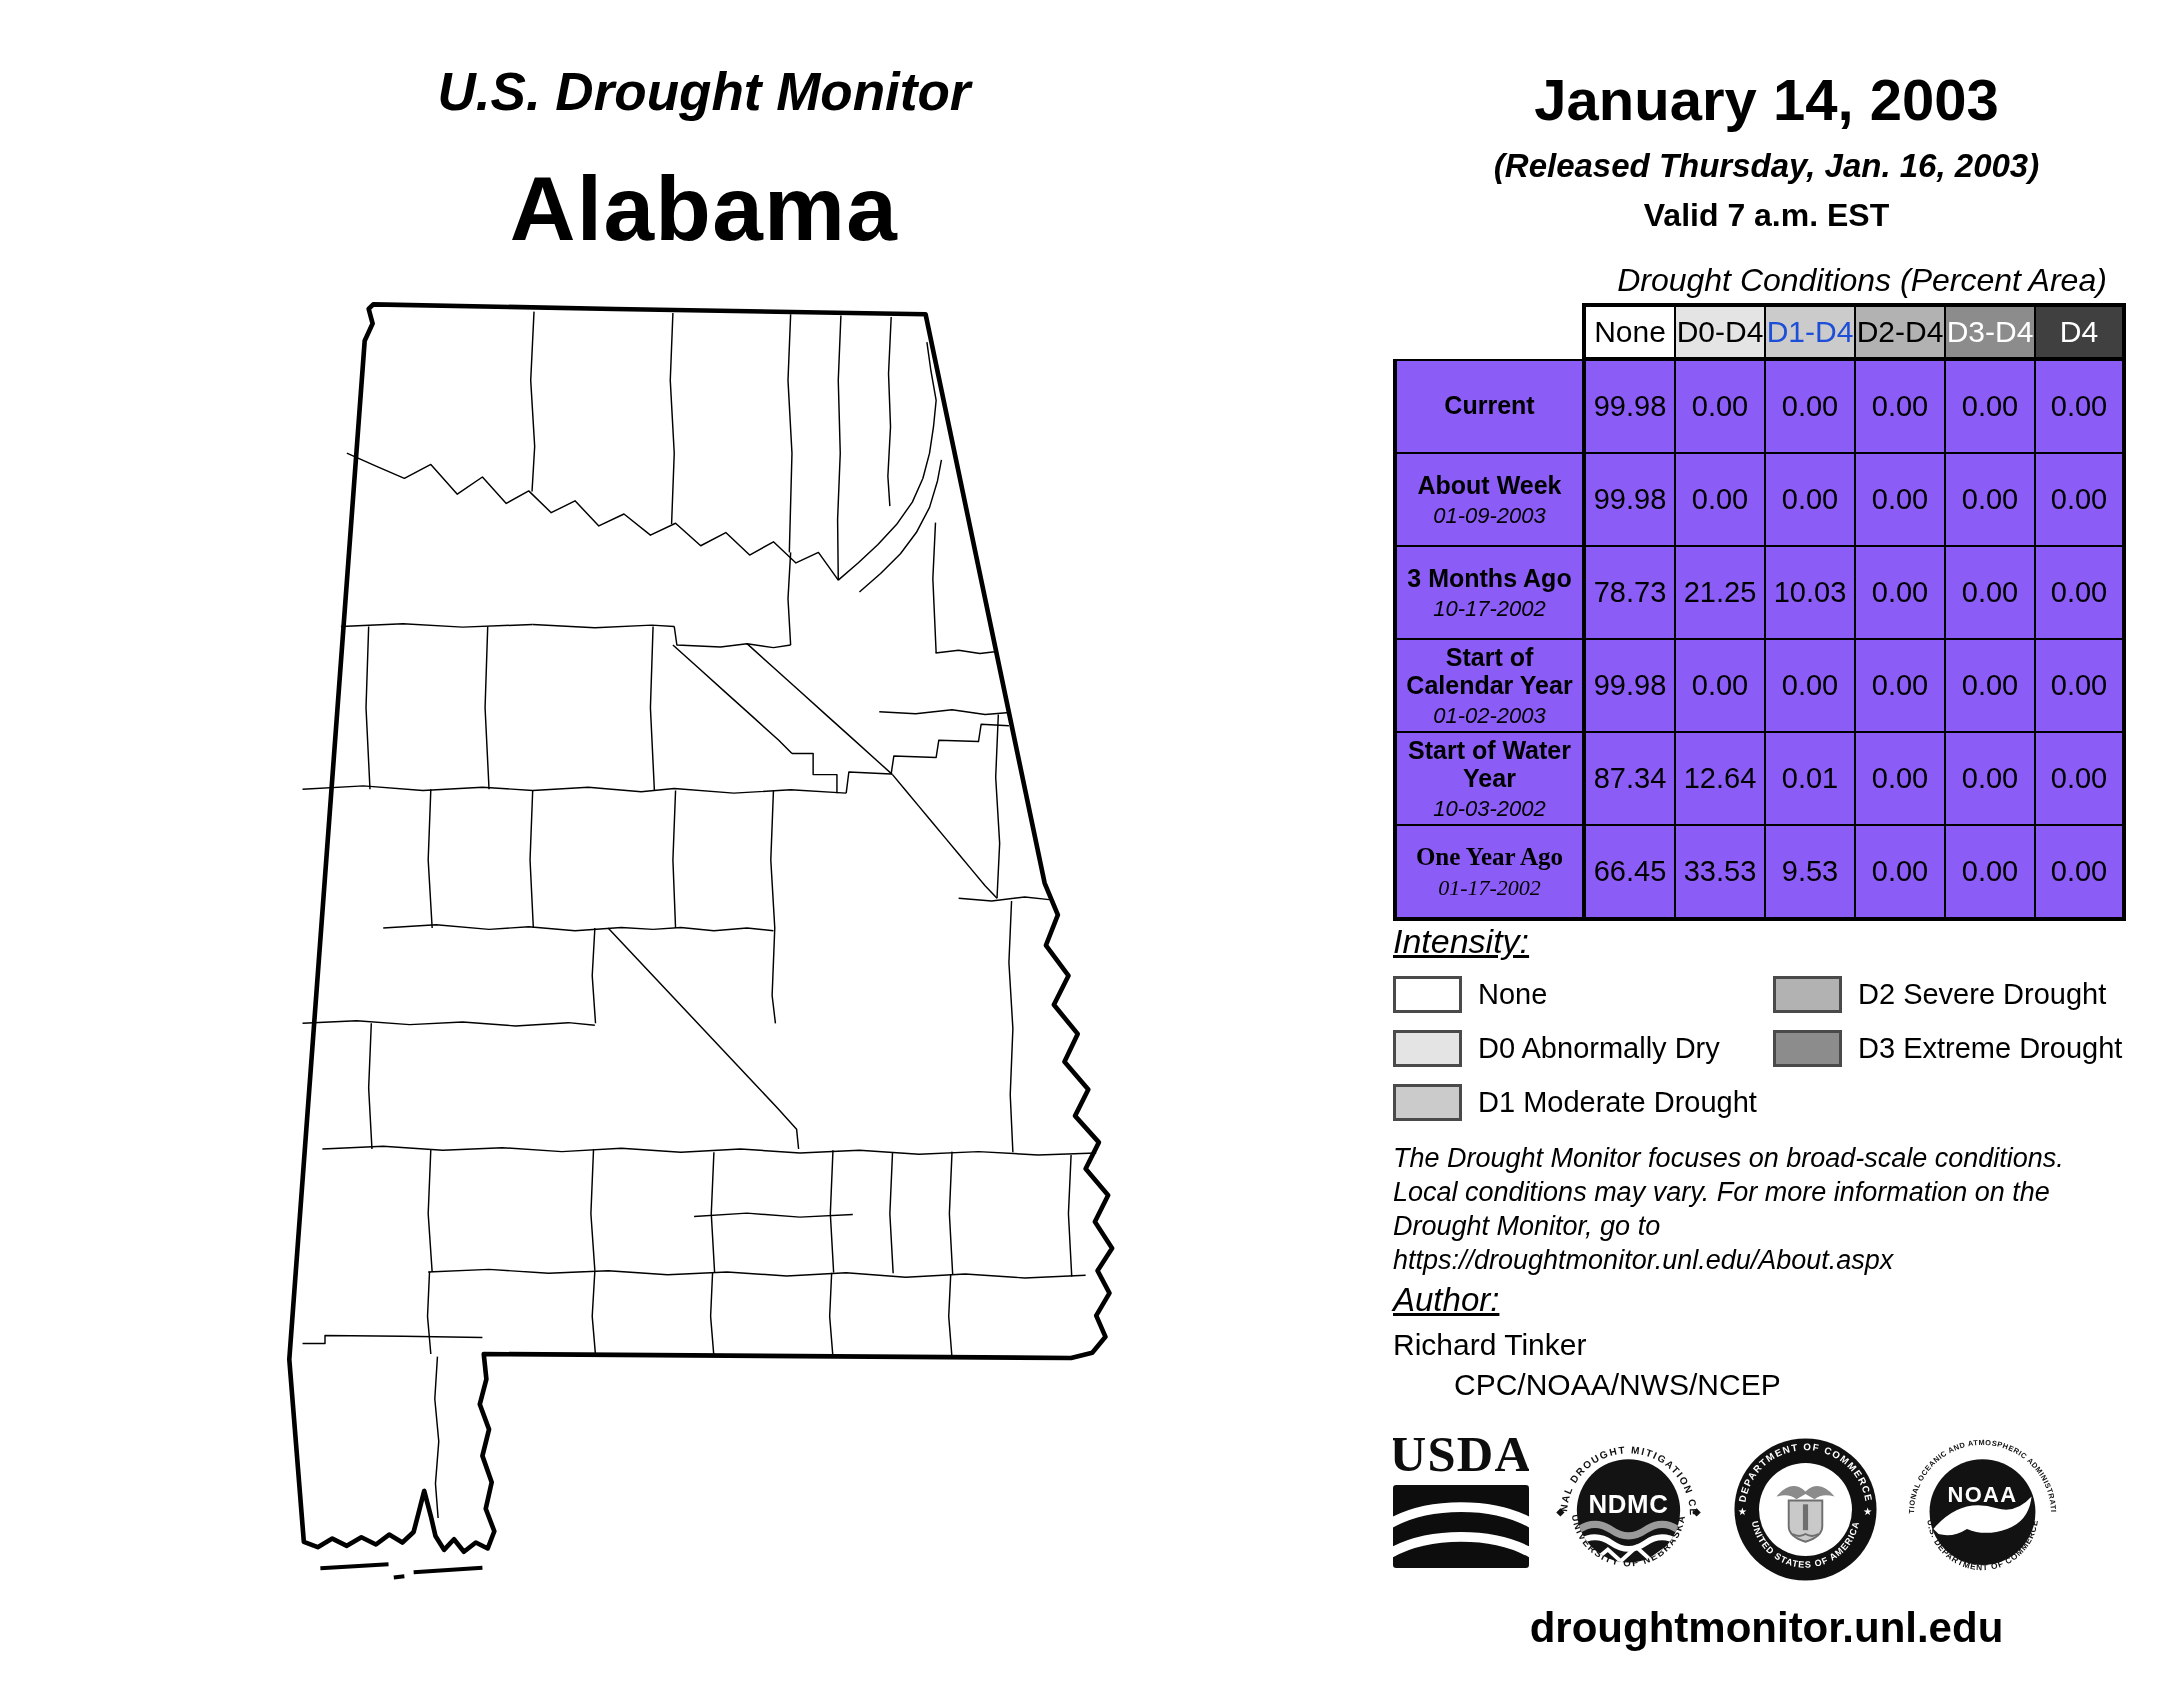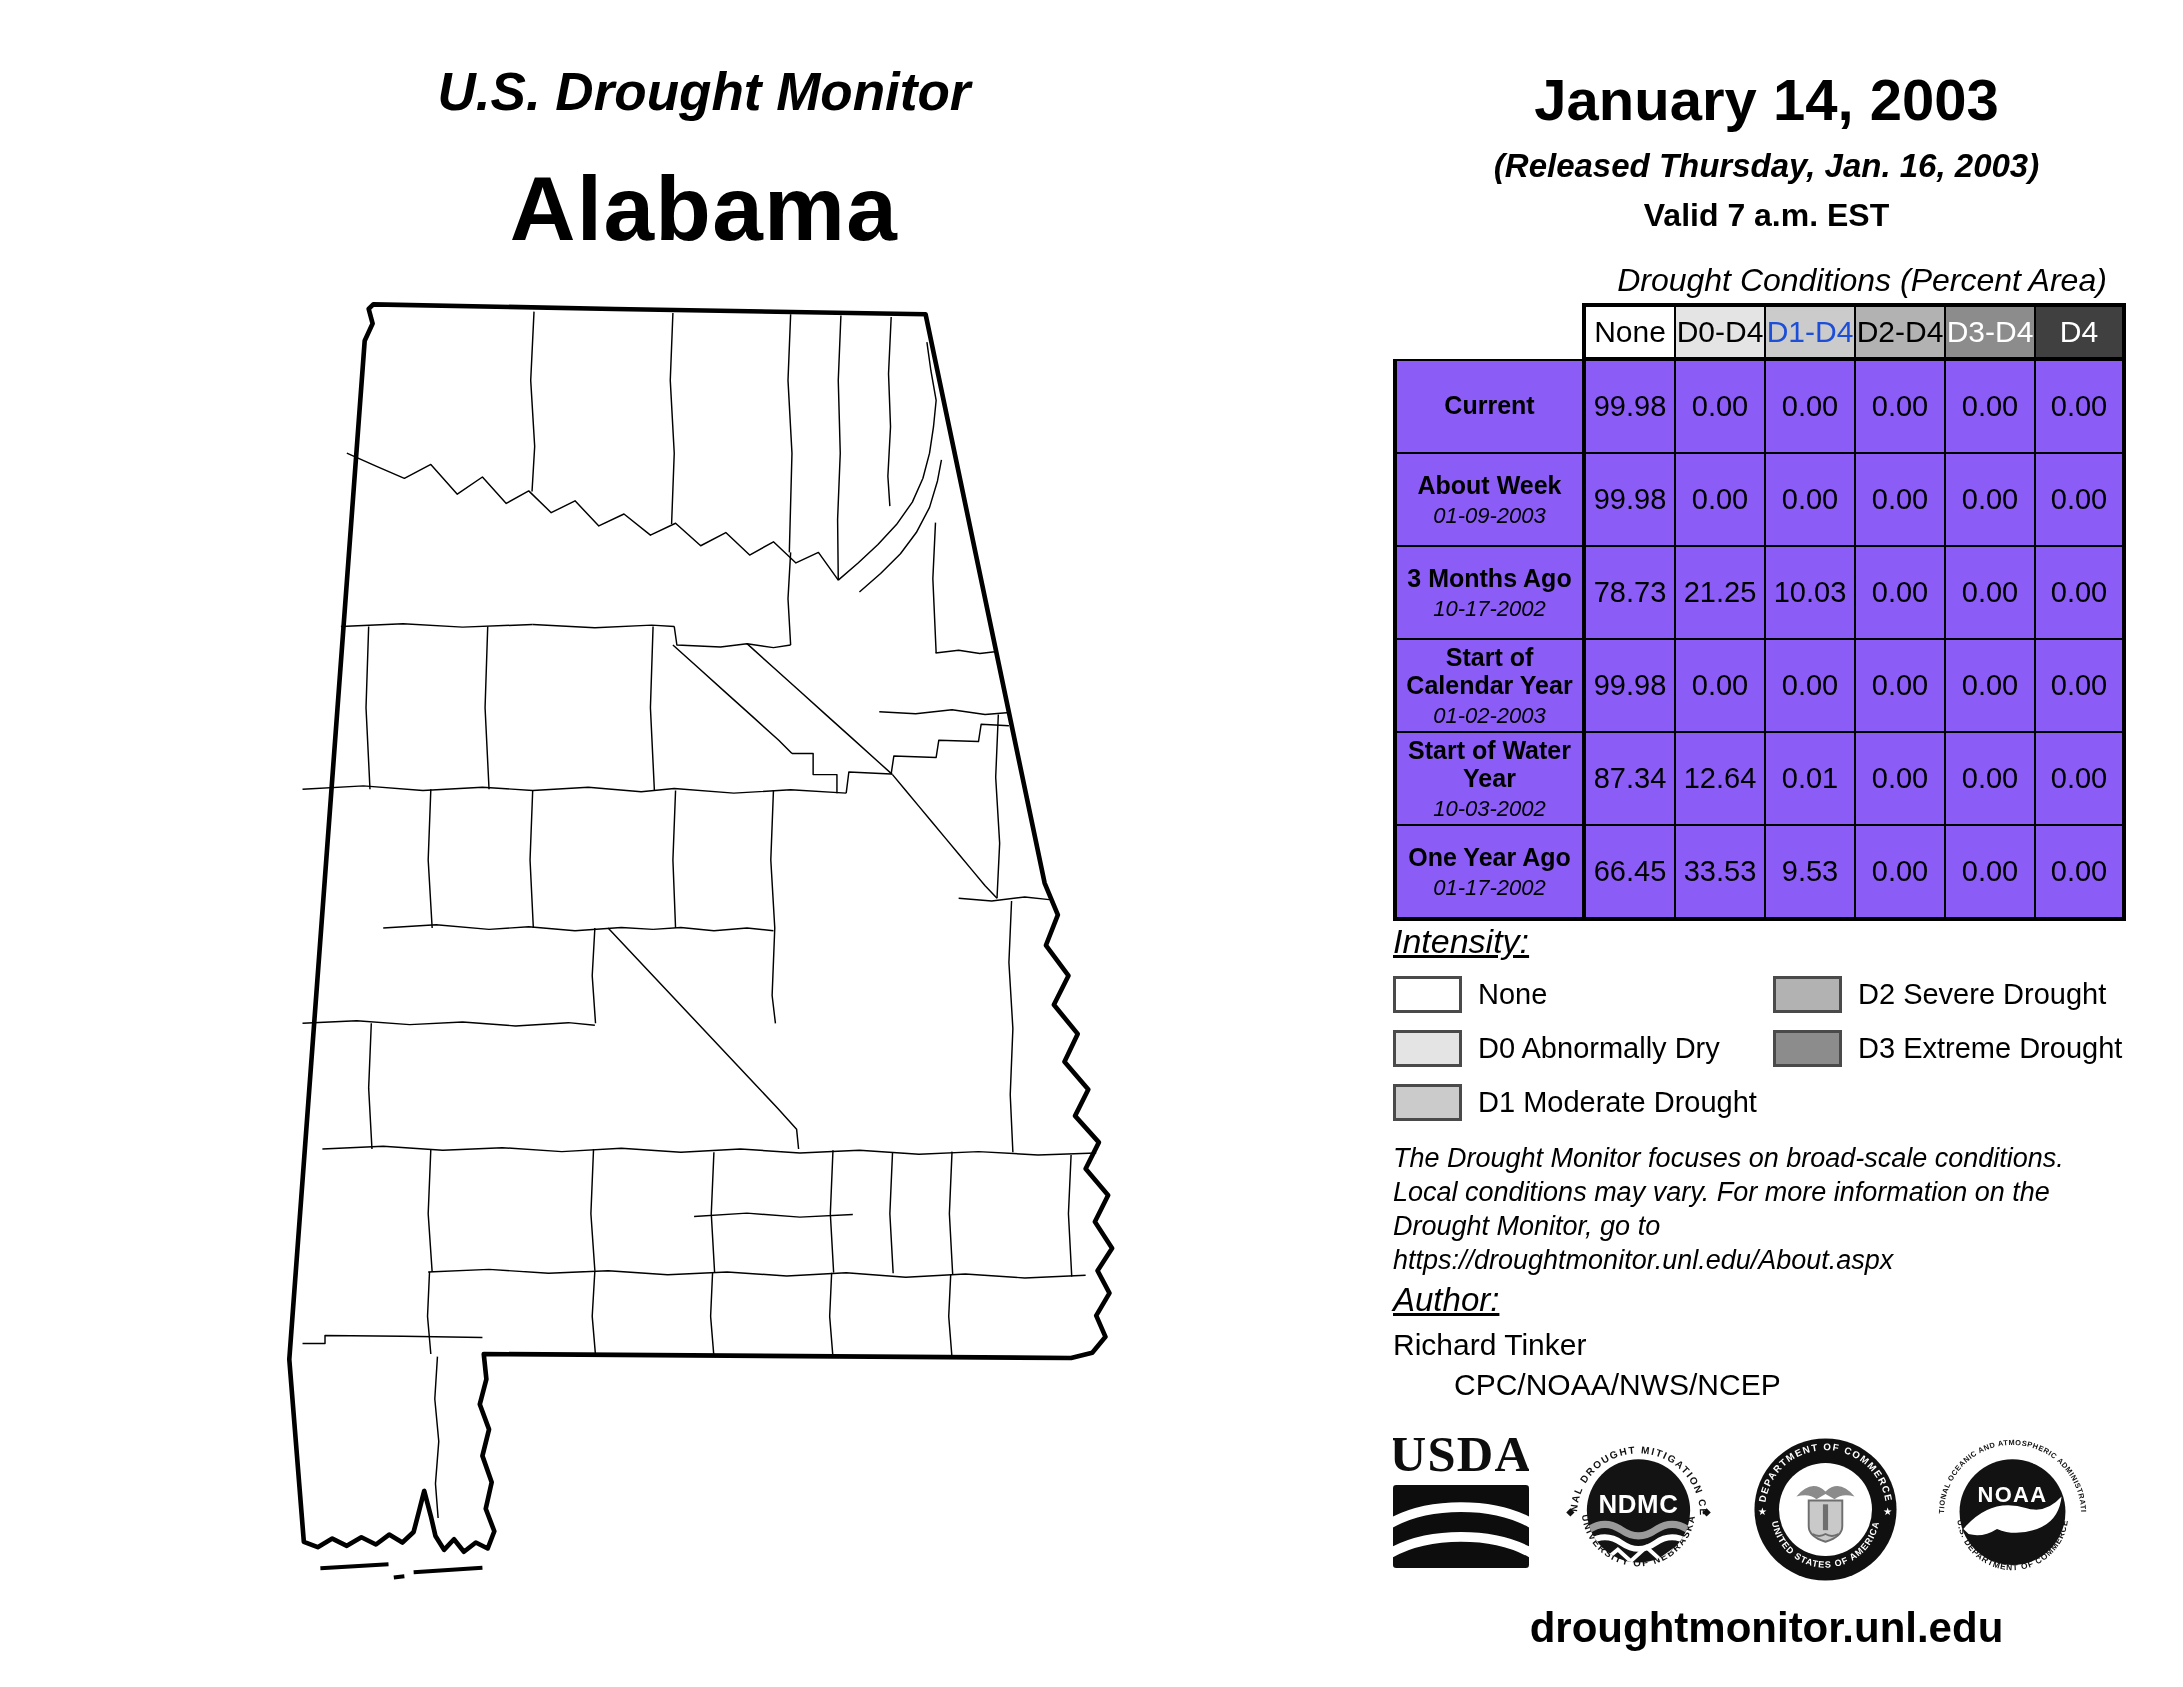--- a/index.html
+++ b/index.html
@@ -29,21 +29,21 @@
   .intensity{left:1393px;top:922px;font-size:34px;font-style:italic;text-decoration:underline;}
   .legend{left:1393px;top:967px;display:grid;grid-template-rows:repeat(3,54px);grid-template-columns:380px 387px;grid-auto-flow:column;}
   .litem{display:flex;align-items:center;}
   .sw{width:69px;height:37px;border:3.3px solid #4a4a4a;box-sizing:border-box;background:#fff;flex:0 0 auto;}
   .ll{margin-left:16px;font-size:29px;}
   
   .disclaimer{left:1393px;top:1141px;width:774px;font-size:27px;font-style:italic;line-height:34px;}
   .author-h{left:1393px;top:1281px;font-size:33px;font-style:italic;text-decoration:underline;}
   .author-name{left:1393px;top:1328px;font-size:30px;}
   .author-org{left:1454px;top:1368px;font-size:30px;}
-  .logos{left:1393px;top:1428px;width:748px;display:flex;align-items:center;gap:32px;}
+  .logos{left:1393px;top:1428px;width:748px;display:flex;align-items:center;gap:22px;}
   .url{left:1376px;top:1604px;width:781px;text-align:center;font-size:42px;font-weight:bold;}
   svg text{font-family:"Liberation Sans",sans-serif;}
   .serif{font-family:"Liberation Serif",serif;}
 </style>
 </head>
 <body>
 
 <div class="canvas">
 
   <div class="abs title1">U.S. Drought Monitor</div>
@@ -186,21 +186,21 @@
       <div class="rl">Start of Water Year</div>
       <div class="rd">10-03-2002</div>
     </div>
     <div class="cell vc">87.34</div>
     <div class="cell vc">12.64</div>
     <div class="cell vc">0.01</div>
     <div class="cell vc">0.00</div>
     <div class="cell vc">0.00</div>
     <div class="cell vc last">0.00</div>
 
-    <div class="cell lc row-last" style="border-bottom:4.6px solid #000;">
+    <div class="cell lc row-last" style="border-bottom:4.6px solid #000;font-family:Liberation Serif, serif;">
       <div class="rl">One Year Ago</div>
       <div class="rd">01-17-2002</div>
     </div>
     <div class="cell vc" style="border-bottom:4.6px solid #000;">66.45</div>
     <div class="cell vc" style="border-bottom:4.6px solid #000;">33.53</div>
     <div class="cell vc" style="border-bottom:4.6px solid #000;">9.53</div>
     <div class="cell vc" style="border-bottom:4.6px solid #000;">0.00</div>
     <div class="cell vc" style="border-bottom:4.6px solid #000;">0.00</div>
     <div class="cell vc last" style="border-bottom:4.6px solid #000;">0.00</div>
   </div>

